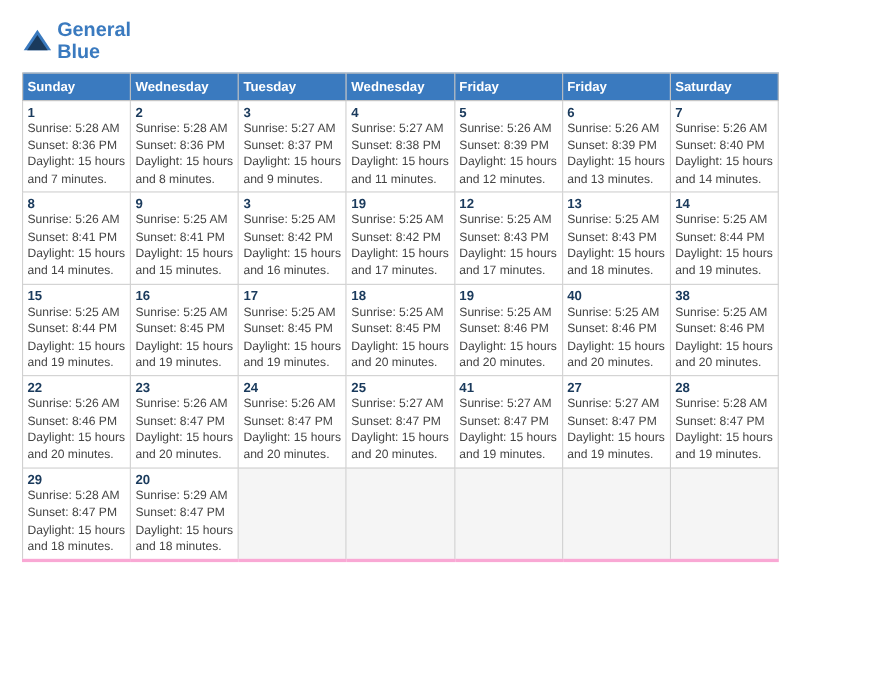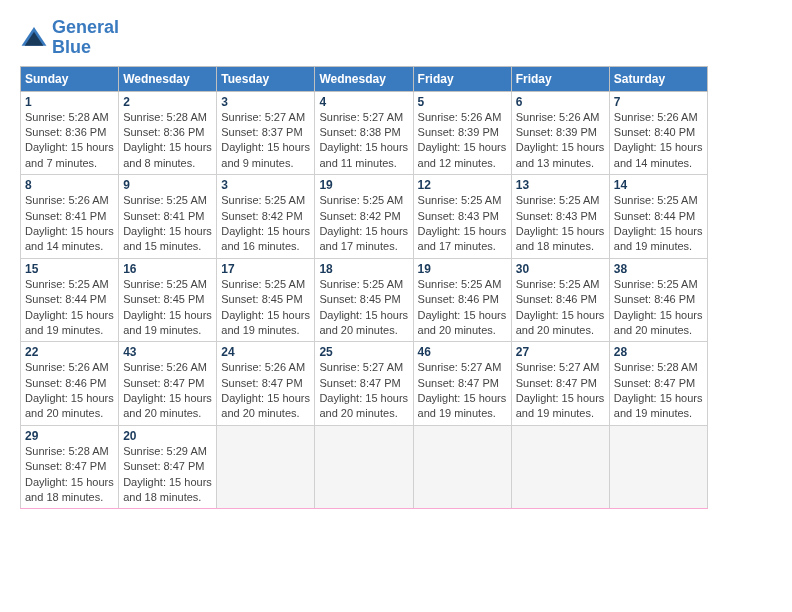--- a/index.html
+++ b/index.html
@@ -84,21 +84,21 @@
       font-weight: bold;
       color: #1a3a5c;
       margin-bottom: 1px;
     }
     .day-info {
       font-size: 11px;
       color: #444;
       line-height: 1.4;
     }
     .last-row td {
-      border-bottom: 1px solid #f9a8d4;
+      border-bottom: 3px solid #f9a8d4;
     }
   </style>
 </head>
 <body>
 
 <div class="page">
   <div class="header-row">
     <div class="logo">
       <svg class="logo-icon" viewBox="0 0 36 36">
         <polygon points="18,4 34,28 2,28" fill="#3a7abf"></polygon>
@@ -299,21 +299,21 @@
           <td>
         <div class="day-num">19</div>
         <div class="day-info">
           Sunrise: 5:25 AM<br>
           Sunset: 8:46 PM<br>
           Daylight: 15 hours<br>
           and 20 minutes.
         </div>
       </td>
           <td>
-        <div class="day-num">30</div>
+        <div class="day-num">40</div>
         <div class="day-info">
           Sunrise: 5:25 AM<br>
           Sunset: 8:46 PM<br>
           Daylight: 15 hours<br>
           and 20 minutes.
         </div>
       </td>
           <td>
         <div class="day-num">38</div>
         <div class="day-info">
@@ -328,21 +328,21 @@
           <td>
         <div class="day-num">22</div>
         <div class="day-info">
           Sunrise: 5:26 AM<br>
           Sunset: 8:46 PM<br>
           Daylight: 15 hours<br>
           and 20 minutes.
         </div>
       </td>
           <td>
-        <div class="day-num">43</div>
+        <div class="day-num">23</div>
         <div class="day-info">
           Sunrise: 5:26 AM<br>
           Sunset: 8:47 PM<br>
           Daylight: 15 hours<br>
           and 20 minutes.
         </div>
       </td>
           <td>
         <div class="day-num">24</div>
         <div class="day-info">
@@ -355,21 +355,21 @@
           <td>
         <div class="day-num">25</div>
         <div class="day-info">
           Sunrise: 5:27 AM<br>
           Sunset: 8:47 PM<br>
           Daylight: 15 hours<br>
           and 20 minutes.
         </div>
       </td>
           <td>
-        <div class="day-num">46</div>
+        <div class="day-num">41</div>
         <div class="day-info">
           Sunrise: 5:27 AM<br>
           Sunset: 8:47 PM<br>
           Daylight: 15 hours<br>
           and 19 minutes.
         </div>
       </td>
           <td>
         <div class="day-num">27</div>
         <div class="day-info">

